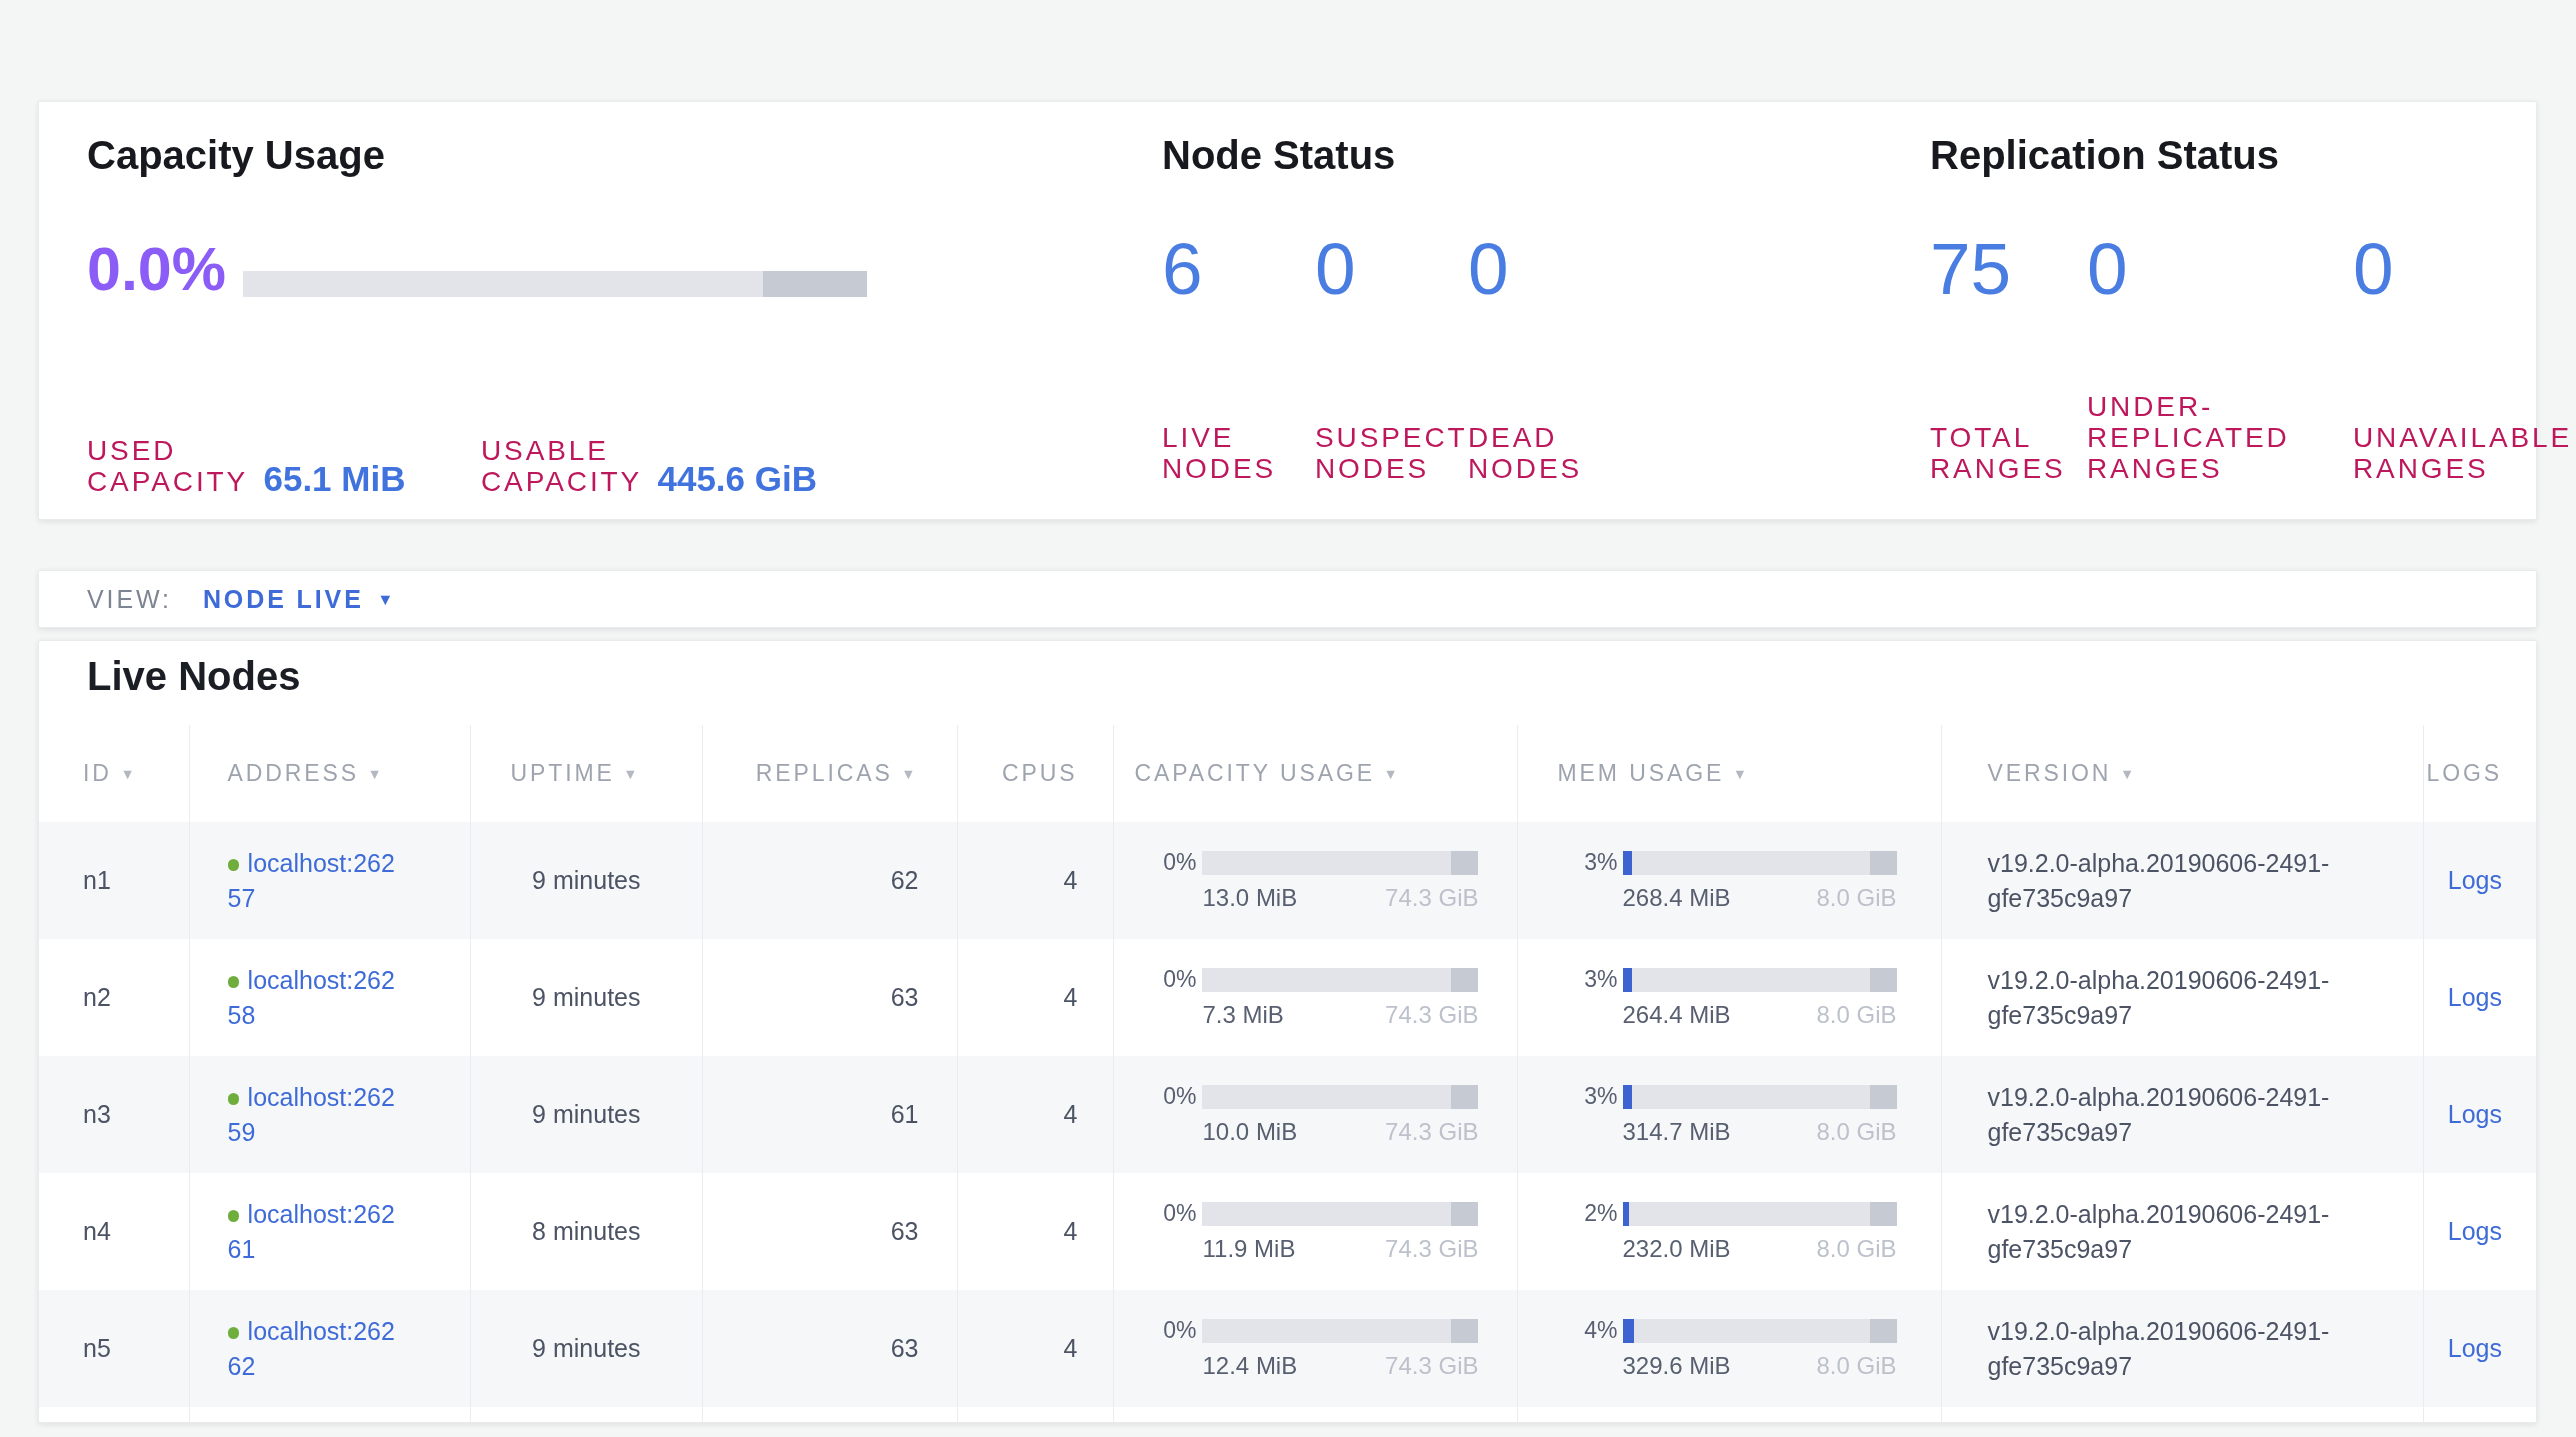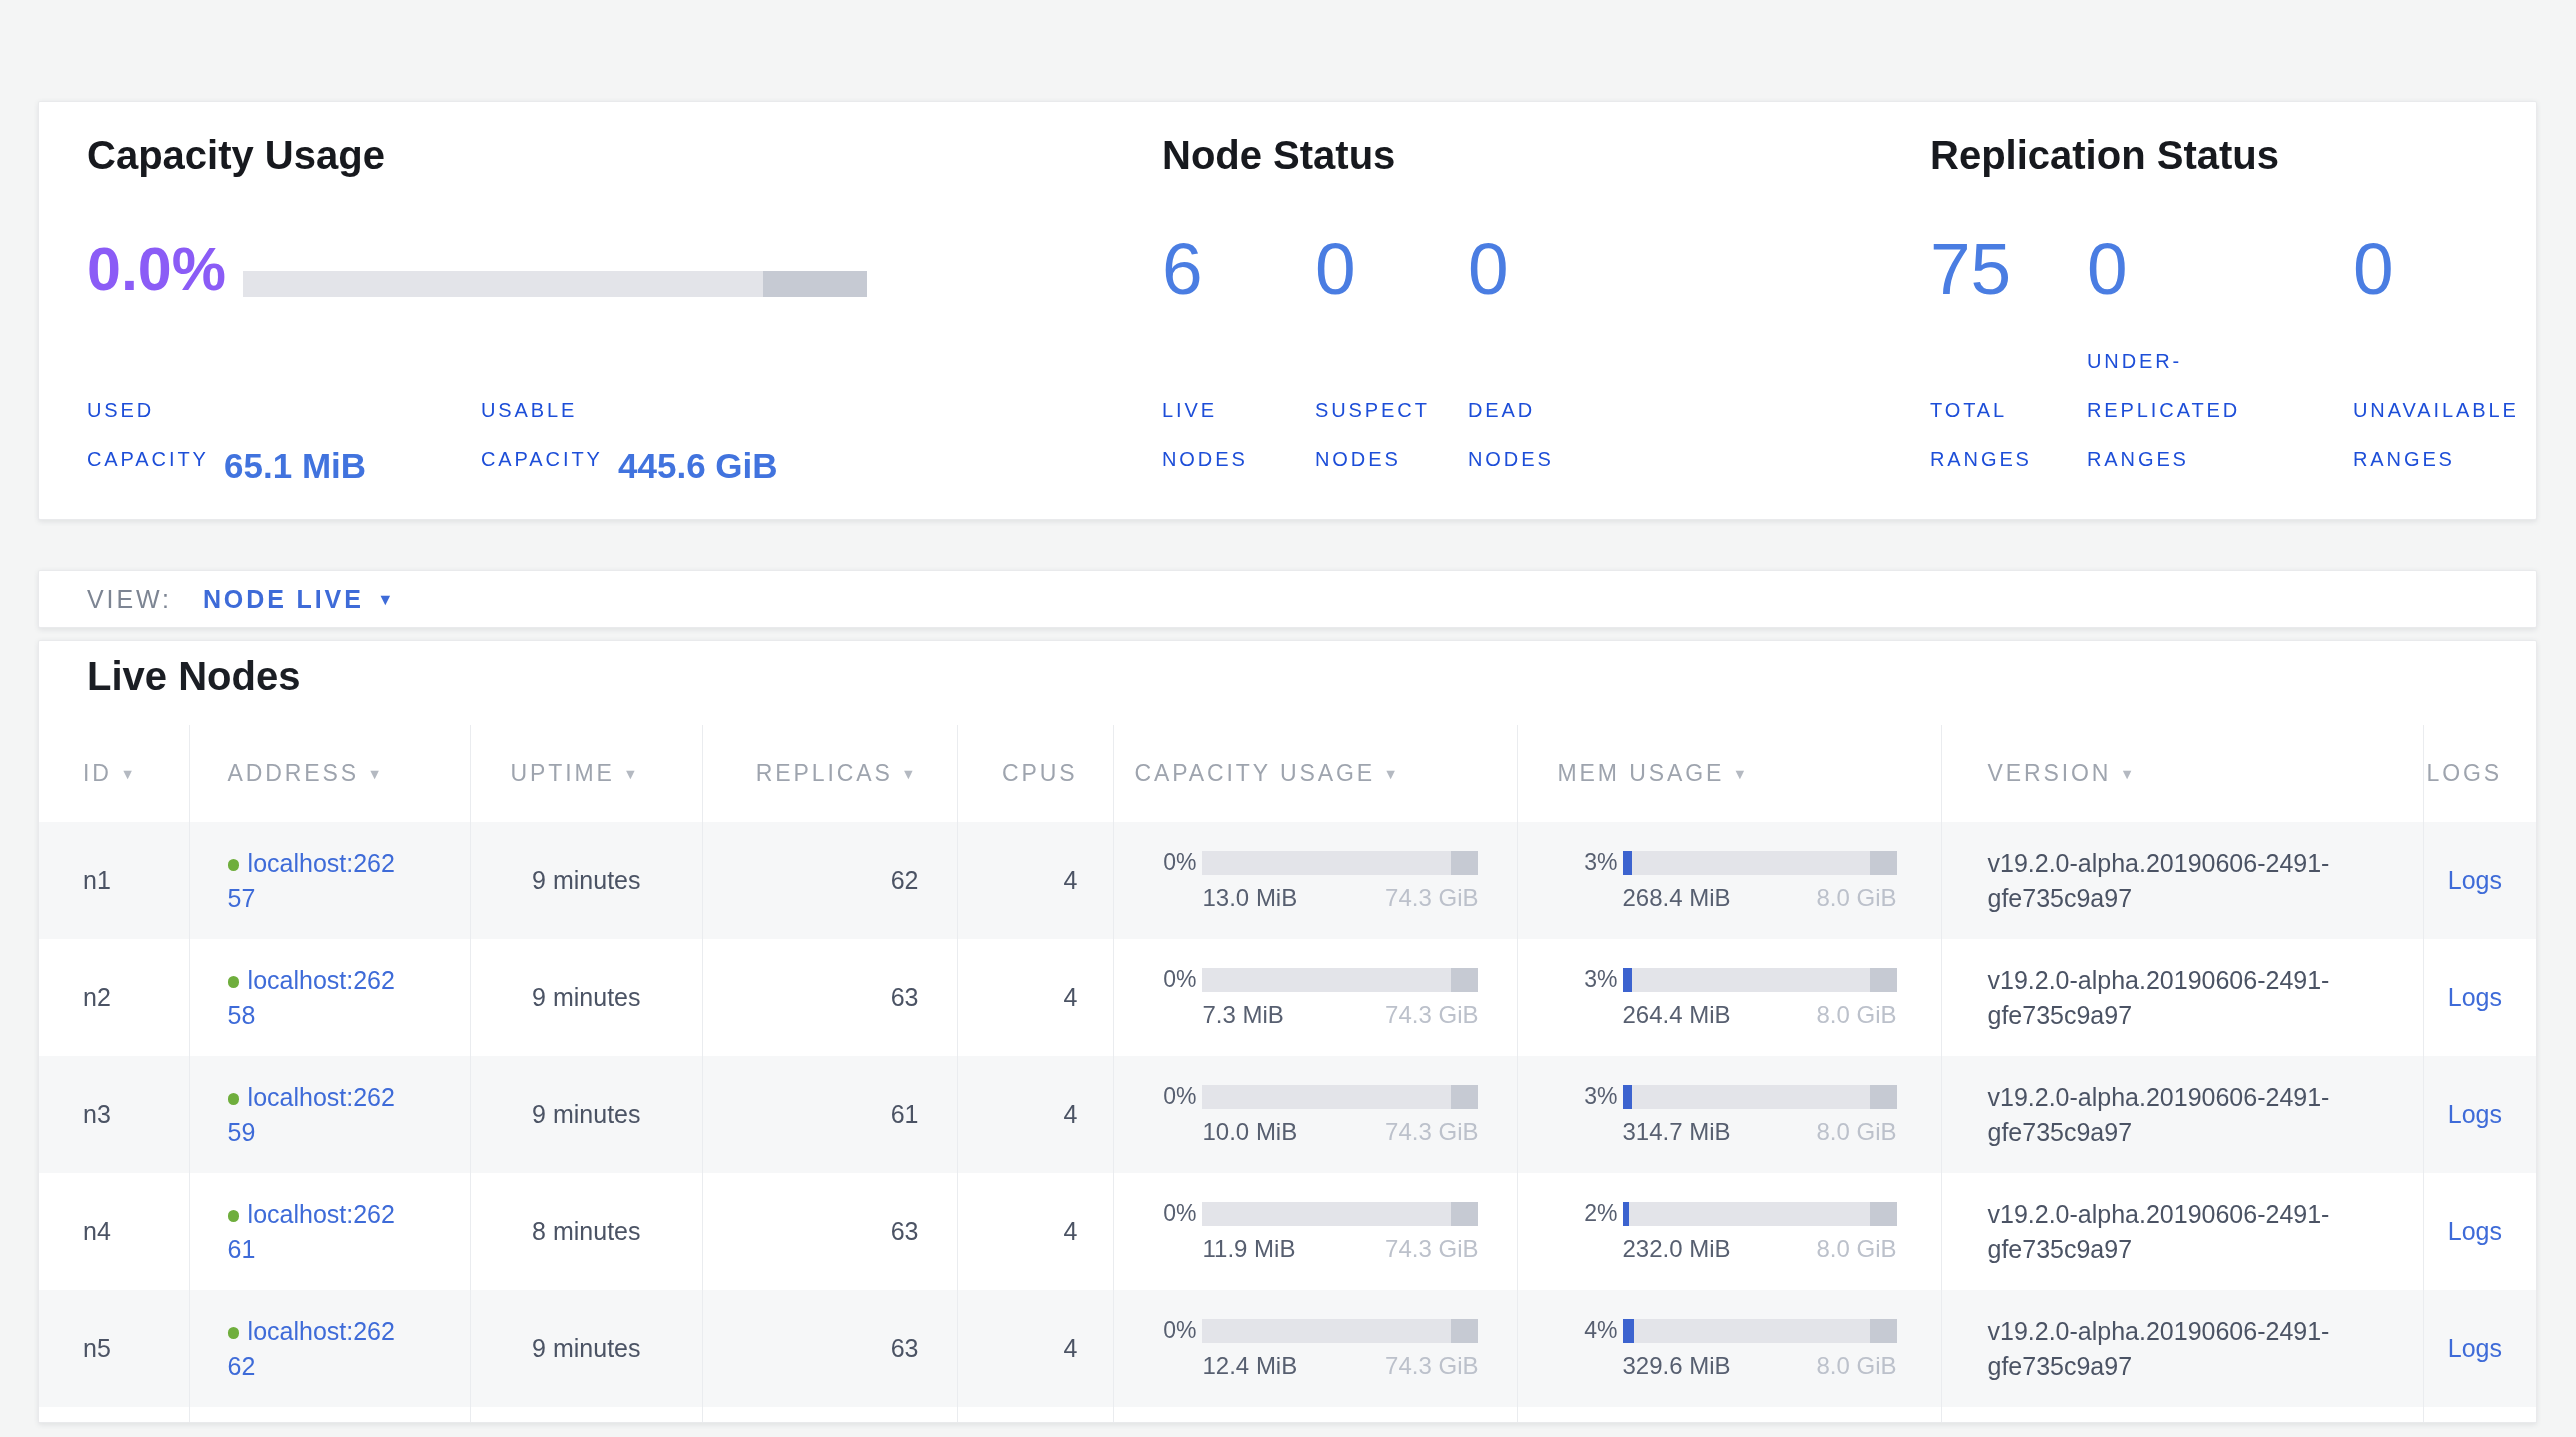--- a/index.html
+++ b/index.html
@@ -50,25 +50,25 @@
   .cap-axis .tick {
     position: absolute; top: 0; width: 1.9px; height: 13.4px;
     background: #c3c7d0; transform: translateX(-1px);
   }
   .cap-axis .tick-label {
     position: absolute; top: 23px; transform: translateX(-50%);
     font-size: 23px; color: #7b8496; white-space: nowrap;
   }
 
   .stat-label {
-    font-size: 20px; letter-spacing: 2.9px; color: #1d4ed8;
-    line-height: 49px; white-space: pre-line;
+    font-size: 28px; letter-spacing: 2.9px; color: #be185d;
+    line-height: 31px; white-space: pre-line;
   }
   .metrics-row {
-    position: absolute; left: 48px; bottom: 35px;
+    position: absolute; left: 48px; bottom: 22px;
     display: flex; align-items: flex-start;
   }
   .metric { display: flex; align-items: flex-end; }
   .metric-used { width: 394px; }
   .metric-value {
     font-size: 35px; font-weight: 600; color: #4173de;
     margin-left: 15.3px; line-height: 36px; white-space: nowrap;
   }
 
   .stats-values { position: absolute; top: 127px; display: flex; }

